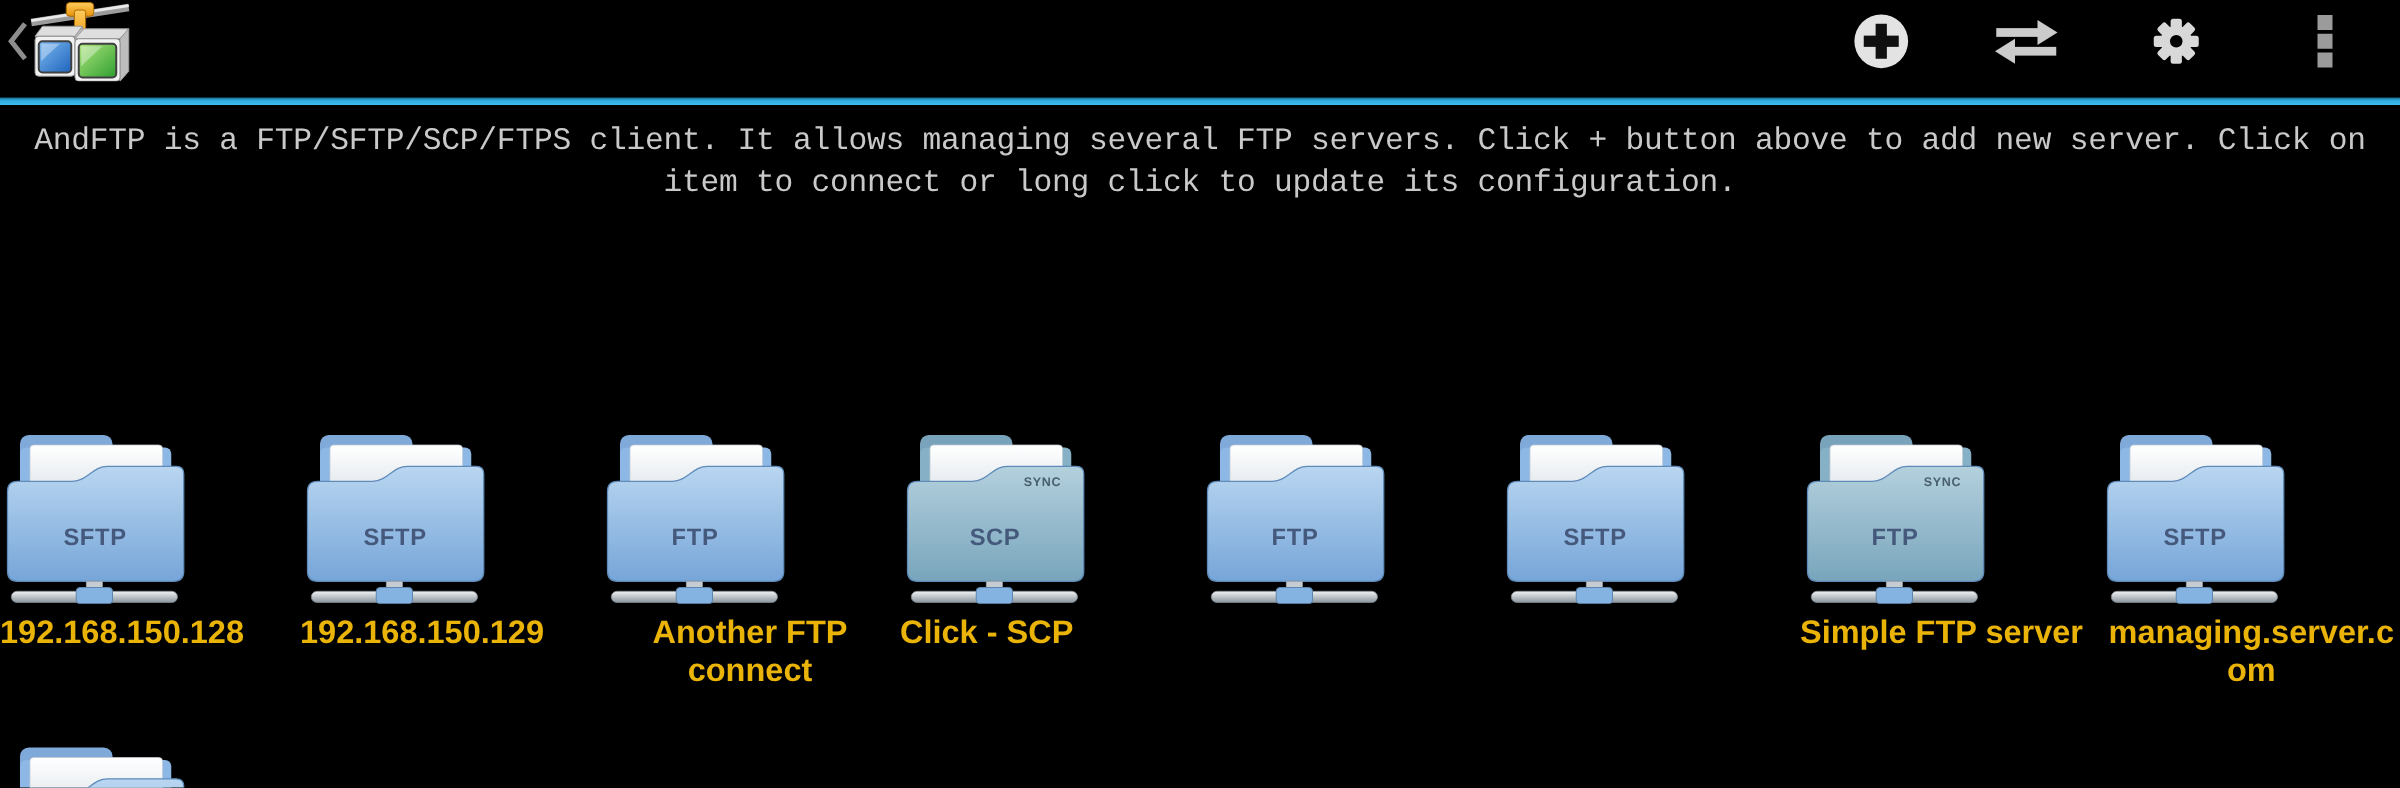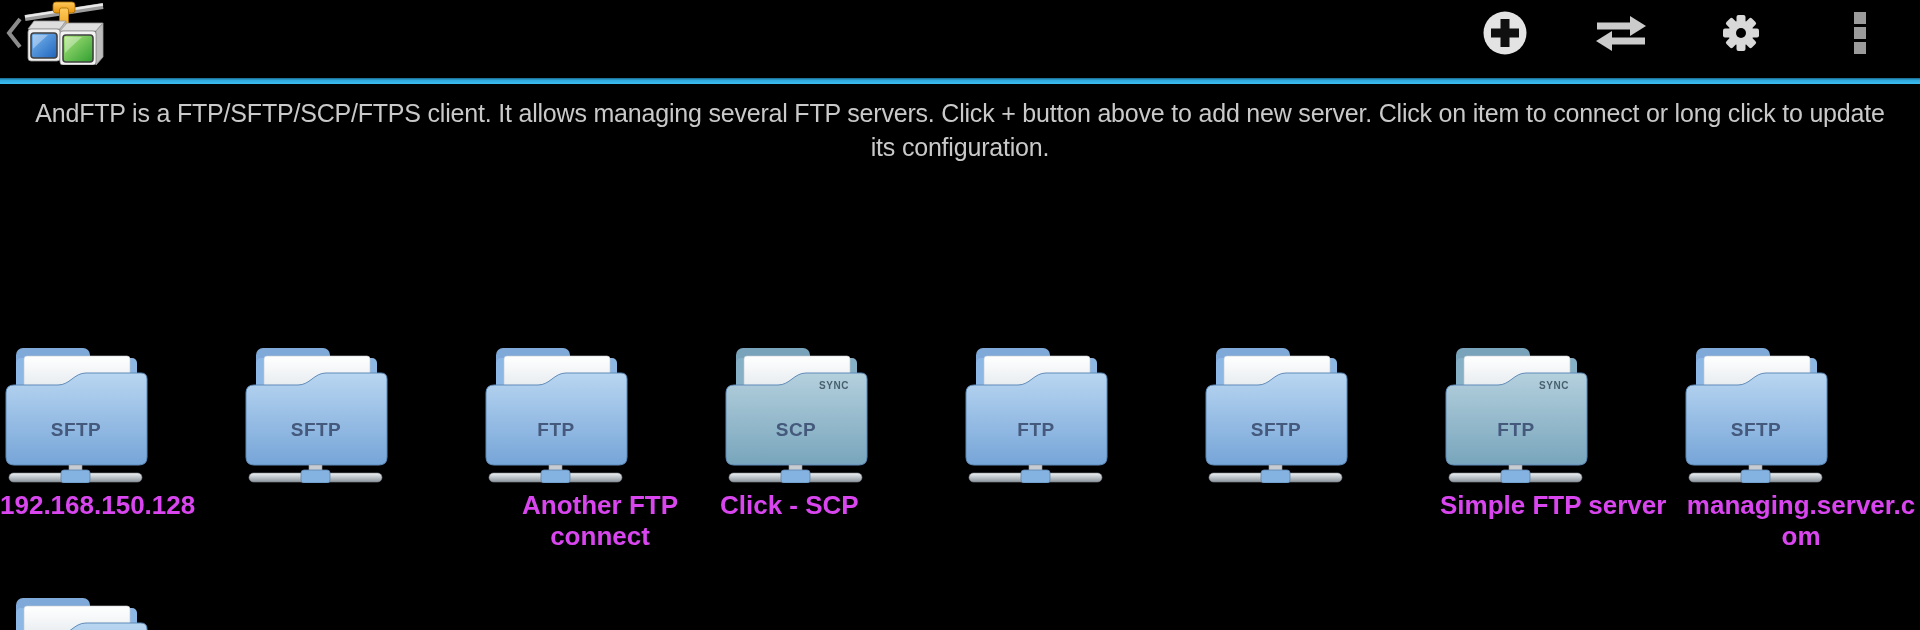--- a/index.html
+++ b/index.html
@@ -16,35 +16,35 @@
   .btn-add{left:1472px;width:66px;}
   .btn-transfer{left:1588px;width:66px;}
   .btn-settings{left:1708px;width:66px;}
   .btn-overflow{left:1832px;width:56px;}
   .divider{position:absolute;top:78px;left:0;width:1920px;height:6px;
     background:linear-gradient(to bottom,#15678c 0%,#2fa9dc 35%,#3cbdf1 100%);}
   
   .description{
     position:absolute;top:96px;left:0;width:1920px;box-sizing:border-box;
     padding:0 24px;text-align:center;color:#c9c9c9;
-    font-size:25px;line-height:34px;letter-spacing:-0.2px;
+    font-size:25px;line-height:34px;letter-spacing:-0.2px;font-family:Liberation Mono, monospace;
   }
   
   .server-grid{
     position:absolute;top:338px;left:0;width:1920px;
     display:grid;grid-template-columns:repeat(8,240px);grid-auto-rows:250px;
   }
   .server-cell{
     display:flex;flex-direction:column;align-items:flex-start;
     padding-top:5px;cursor:pointer;
   }
   .server-cell svg{display:block;flex:0 0 auto;}
   .server-label{
     margin-top:7px;max-width:242px;
-    color:#d946ef;font-size:26px;font-weight:bold;line-height:31px;
+    color:#eab308;font-size:26px;font-weight:bold;line-height:31px;
     text-align:center;overflow-wrap:break-word;word-wrap:break-word;
   }
   .f-proto,.f-sync{font-family:"Liberation Sans",sans-serif;}
   .hidden-defs{position:absolute;width:0;height:0;}
 </style>
 </head>
 <body>
 
 <svg class="hidden-defs" aria-hidden="true">
   <defs>
@@ -192,20 +192,21 @@
       <rect class="f-tab" x="16" y="5" width="74" height="28" rx="7" fill="#7ea9d8"></rect>
       <rect class="f-back" x="16" y="15" width="121" height="34" rx="5" fill="#8db7e5"></rect>
       <rect class="f-paper" x="24" y="13" width="106" height="36" rx="3" fill="url(#paperG)" stroke="#c2cad1" stroke-width="0.6"></rect>
       <path class="f-front" d="M14,42 H58 C70,42 74,30 86,30 H141 Q147,30 147,36 V114 Q147,122 139,122 H14 Q6,122 6,114 V50 Q6,42 14,42 Z" fill="url(#fgB)" stroke="#5f8bb9" stroke-width="1"></path>
       <text class="f-sync" x="114" y="46" text-anchor="middle" font-size="10" font-weight="600" fill="#49606f" letter-spacing="0.6"></text>
       <text class="f-proto" x="76" y="93" text-anchor="middle" font-size="19" font-weight="600" fill="#44597c" letter-spacing="0.5">SFTP</text>
       <rect x="69" y="122" width="13" height="11" fill="#c6ccd2" stroke="#949ba2" stroke-width="0.6"></rect>
       <rect x="9" y="130" width="133" height="9" rx="4.5" fill="url(#barG)" stroke="#7f878e" stroke-width="0.6"></rect>
       <rect x="61" y="127" width="29" height="13" rx="3" fill="#84b2e1" stroke="#5d87b0" stroke-width="0.8"></rect>
     </svg>
+    <div class="server-label">192.168.150.129</div>
   </div>
 
   <div class="server-cell">
     <svg class="folder" width="150" height="140" viewBox="0 0 150 140">
       <rect class="f-tab" x="16" y="5" width="74" height="28" rx="7" fill="#7ea9d8"></rect>
       <rect class="f-back" x="16" y="15" width="121" height="34" rx="5" fill="#8db7e5"></rect>
       <rect class="f-paper" x="24" y="13" width="106" height="36" rx="3" fill="url(#paperG)" stroke="#c2cad1" stroke-width="0.6"></rect>
       <path class="f-front" d="M14,42 H58 C70,42 74,30 86,30 H141 Q147,30 147,36 V114 Q147,122 139,122 H14 Q6,122 6,114 V50 Q6,42 14,42 Z" fill="url(#fgB)" stroke="#5f8bb9" stroke-width="1"></path>
       <text class="f-sync" x="114" y="46" text-anchor="middle" font-size="10" font-weight="600" fill="#49606f" letter-spacing="0.6"></text>
       <text class="f-proto" x="76" y="93" text-anchor="middle" font-size="19" font-weight="600" fill="#44597c" letter-spacing="0.5">FTP</text>

